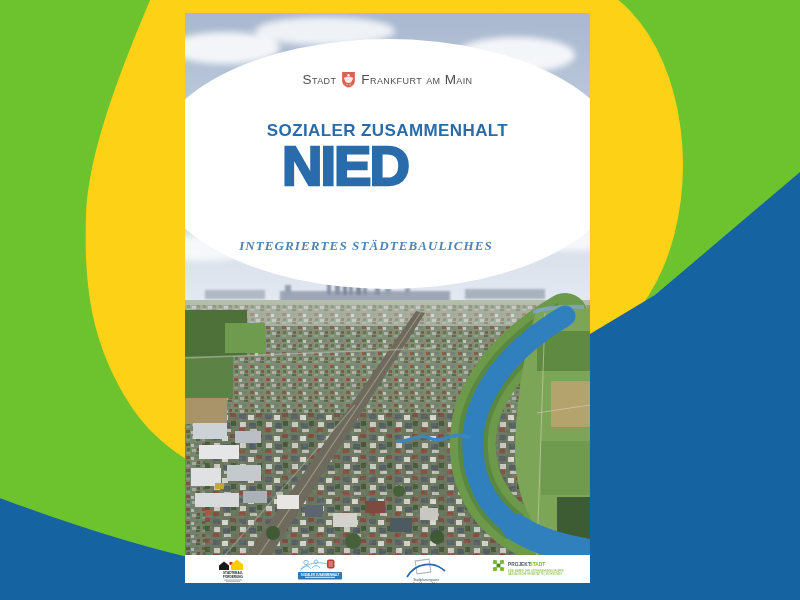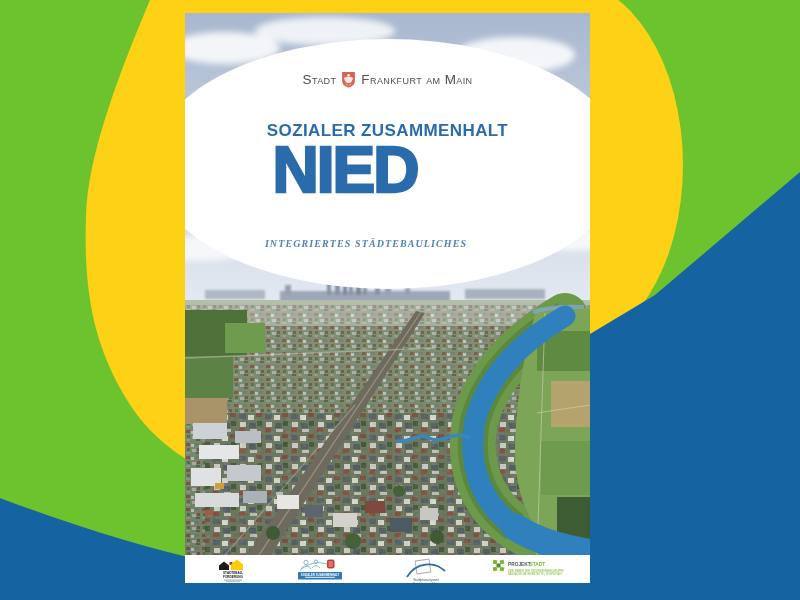--- a/index.html
+++ b/index.html
@@ -12,25 +12,25 @@
   #photo{position:absolute;left:0;top:0;}
   #blob{position:absolute;left:-34px;top:26px;width:474px;height:250px;
         background:#fff;border-radius:50%;}
   #cityline{position:absolute;top:58px;width:405px;display:flex;
             align-items:center;justify-content:center;gap:5px;
             color:#4e4e4e;font-size:13.5px;letter-spacing:.4px;
             font-variant-caps:small-caps;}
   #kicker{position:absolute;top:108px;width:405px;text-align:center;
           color:#2a6cab;font-weight:bold;font-size:17px;letter-spacing:.4px;}
   #title{position:absolute;top:120px;width:320px;text-align:center;
-         color:#2a6cab;font-weight:bold;font-size:64px;letter-spacing:-2px;
+         color:#2a6cab;font-weight:bold;font-size:56px;letter-spacing:-2px;
          -webkit-text-stroke:2.5px #2a6cab;}
   #subtitle{position:absolute;top:224px;width:362px;text-align:center;
             color:#4d83b8;font-family:"Liberation Serif",serif;
-            font-style:italic;font-weight:600;font-size:10px;
+            font-style:italic;font-weight:600;font-size:13px;
             letter-spacing:1.1px;line-height:1.45;}
   #footerband{position:absolute;left:0;top:542px;width:405px;height:28px;
               background:#fff;}
   .flogo{position:absolute;top:3px;}
   #flogo1{left:30px;} #flogo2{left:111px;} #flogo3{left:218px;} #flogo4{left:306px;}
 </style>
 </head>
 <body>
 
 <div id="stage">

